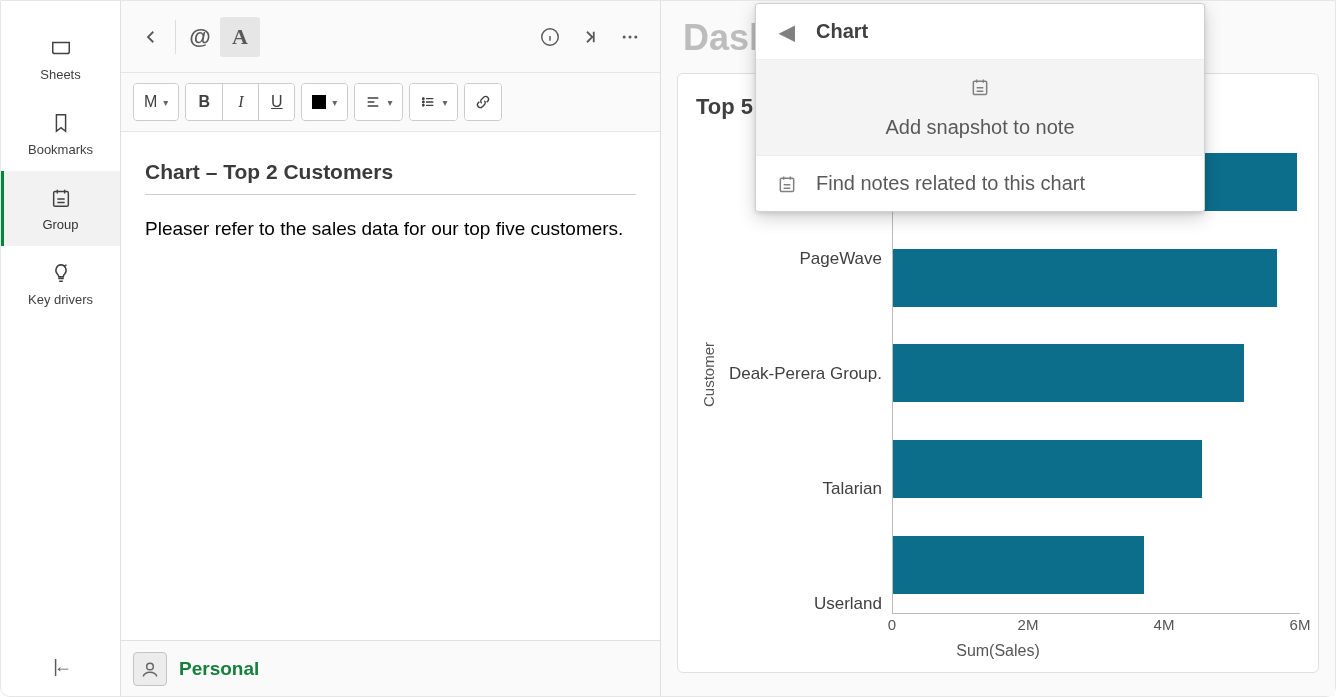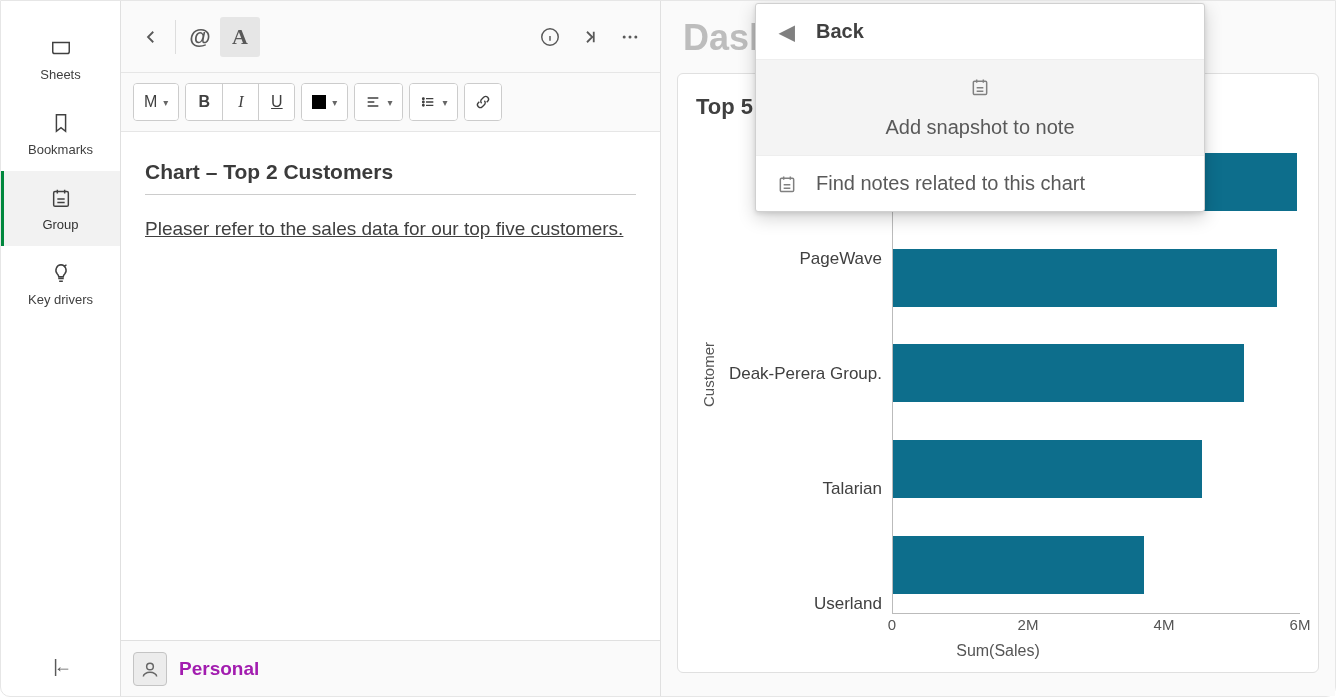--- a/index.html
+++ b/index.html
@@ -118,37 +118,36 @@
   .note-title {
     font-size:21px;
     font-weight:700;
     color:#3b3b3b;
     padding-bottom:10px;
     border-bottom:1px solid #ccc;
     margin-bottom:20px;
   }
   .note-body {
     font-size:19px;
-    color:#404040;
+    color:#000000;
     line-height:1.5;
-    text-decoration:underline;
   }
   
   .notes-footer{
     height:56px;
     border-top:1px solid #e0e0e0;
     display:flex;
     align-items:center;
     padding:0 12px;
     gap:12px;
   }
   .avatar{
     width:34px;height:34px;border:1px solid #c4c4c4;border-radius:4px;background:#ececec;display:inline-flex;align-items:center;justify-content:center;color:#666;
   }
-  .notes-footer .owner{font-size:19px;font-weight:600;color:#a21caf;}
+  .notes-footer .owner{font-size:19px;font-weight:600;color:#15803d;}
   
   .dash {
     flex:1;
     position:relative;
     background:#fafafa;
     padding:10px 16px 16px;
     overflow:hidden;
   }
   .dash-title{
     font-size:36px;
@@ -375,21 +374,21 @@
           <span class="tick" style="left: 33.3333%;">2M</span>
           <span class="tick" style="left: 66.6667%;">4M</span>
           <span class="tick" style="left: 100%;">6M</span>
         </div>
       <div class="xlabel">Sum(Sales)</div>
     </div>
 
     <div class="popup">
       <div class="popup-item popup-back">
         <span class="pico">◀</span>
-        <span>Back</span>
+        <span>Chart</span>
       </div>
       <div class="popup-item highlight">
         <span class="pico">
           <svg viewBox="0 0 24 24" width="20" height="20" fill="none" stroke="currentColor" stroke-width="1.8">
               <rect x="4" y="5" width="16" height="16" rx="1.5"></rect>
               <path d="M8 3 v4 M16 3 v4 M8 13 h8 M8 17 h8"></path>
             </svg>
         </span>
         <span>Add snapshot to note</span>
       </div>

